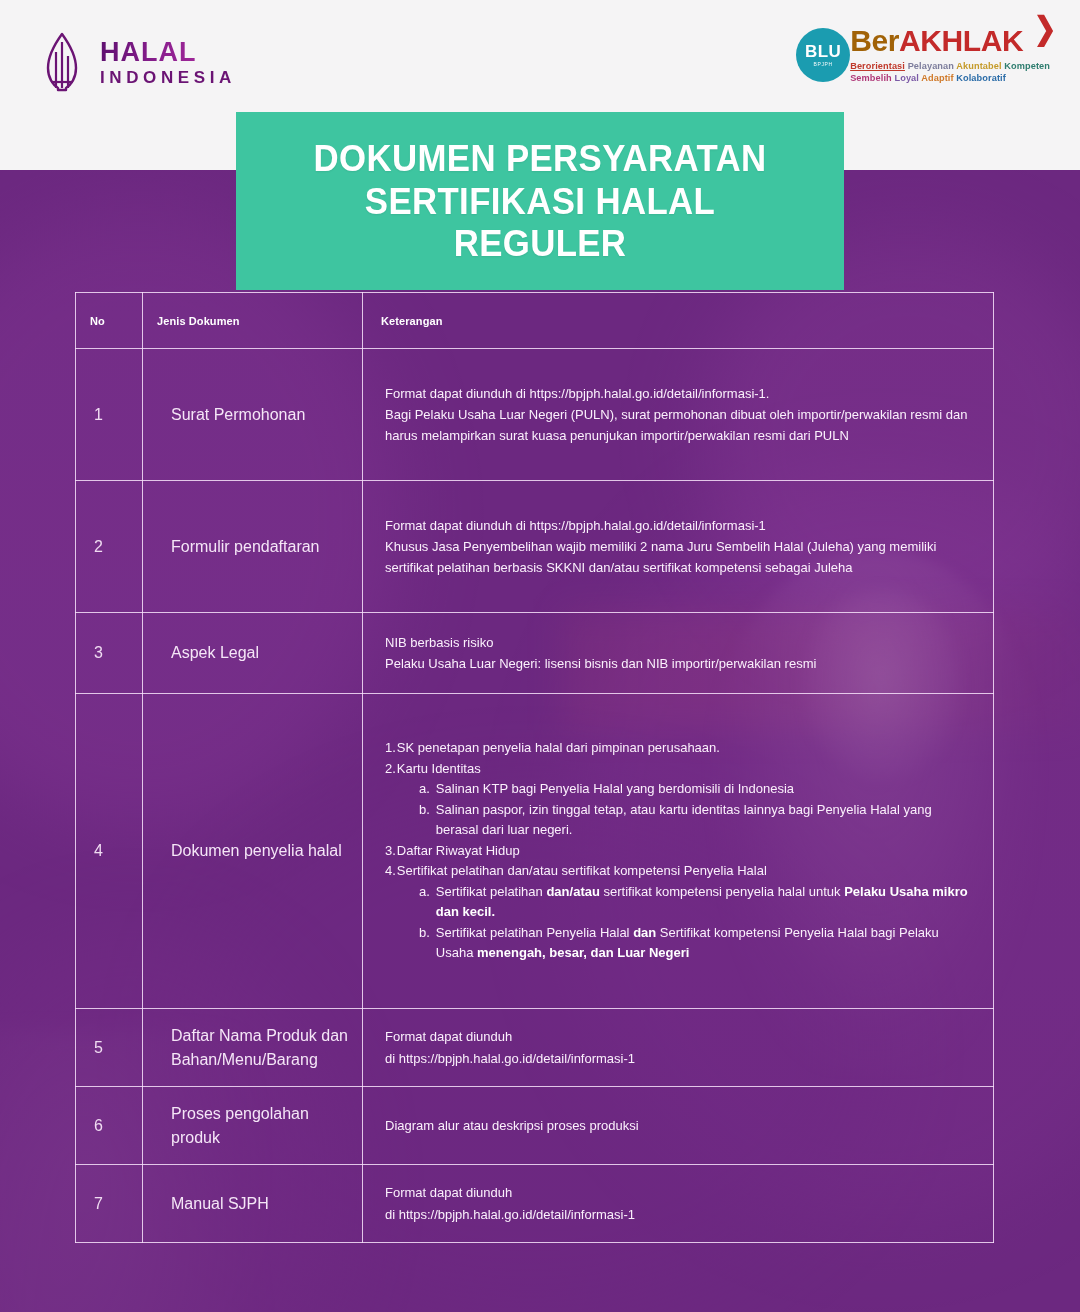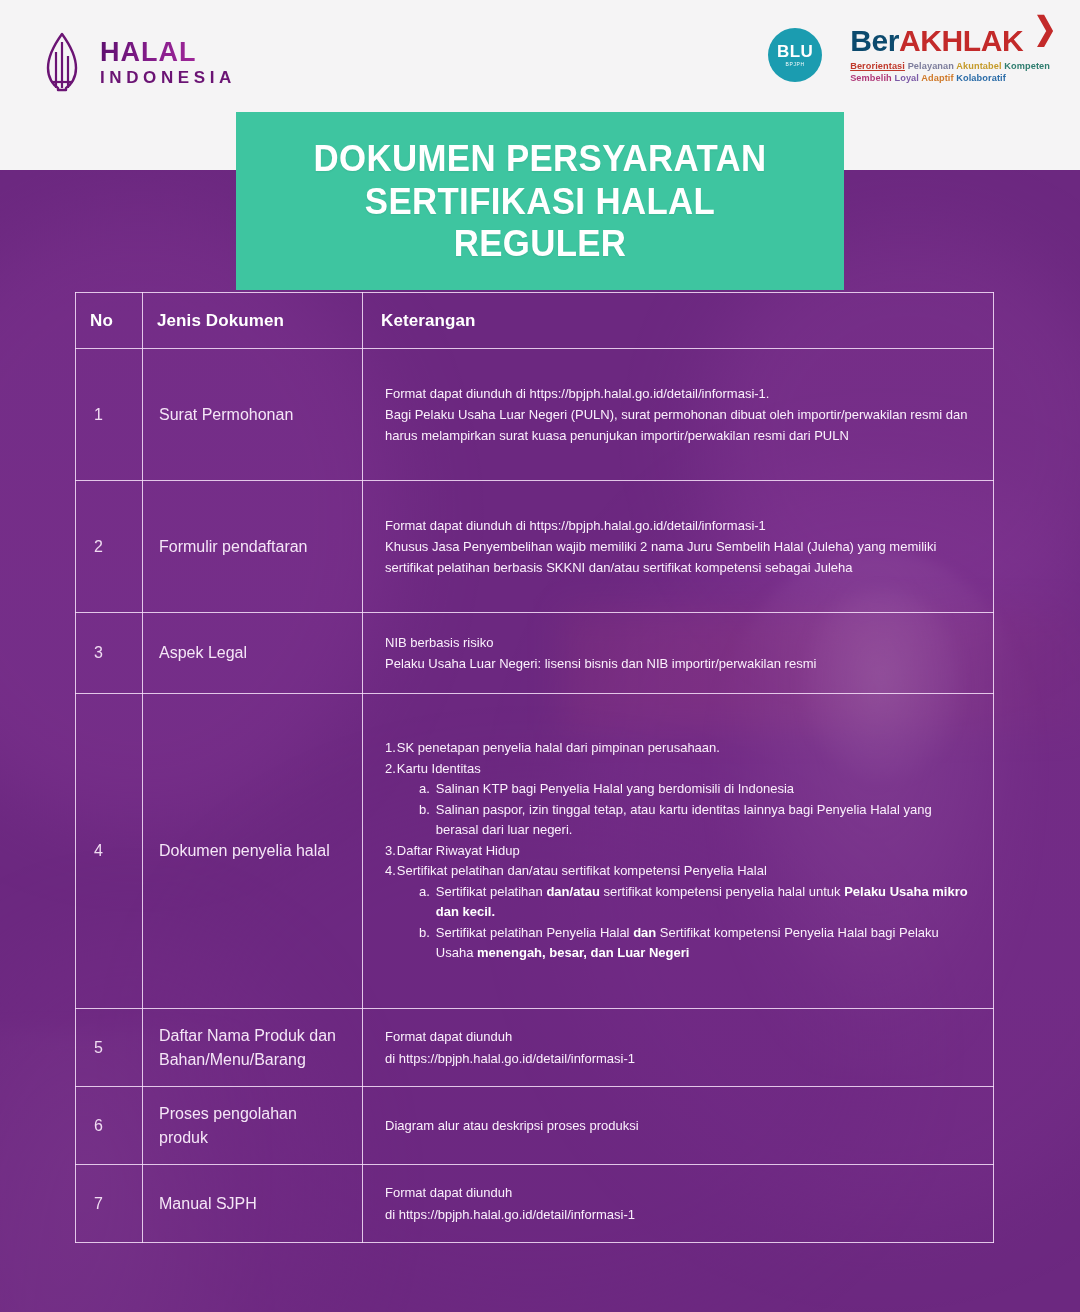--- a/index.html
+++ b/index.html
@@ -127,21 +127,21 @@
     color: #6b1474;
     line-height: 1;
   }
 
   
   .right-logos {
     position: absolute;
     right: 30px; top: 26px;
     display: flex;
     align-items: center;
-    gap: 28px;
+    gap: 0;
   }
   .blu-circle {
     width: 54px; height: 54px;
     border-radius: 50%;
     background: #1b9cb0;
     display: flex;
     flex-direction: column;
     align-items: center;
     justify-content: center;
     color: #ffffff;
@@ -150,21 +150,21 @@
   .blu-sub  { font-size: 5px; letter-spacing: 0.6px; line-height: 1; margin-top: 2px; opacity: 0.95; }
 
   .berakhlak { position: relative; }
   .berakhlak-word {
     font-size: 30px;
     font-weight: bold;
     color: #c32a2a;
     letter-spacing: -0.4px;
     line-height: 1;
   }
-  .berakhlak-word .lite { color: #0c4a6e; text-align: right; }
+  .berakhlak-word .lite { color: #a16207; text-align: right; }
   .berakhlak-chev {
     position: absolute;
     right: -6px; top: -10px;
     font-size: 27px;
     font-weight: bold;
     color: #c32a2a;
     transform: scaleY(1.15);
   }
   .berakhlak-tag {
     margin-top: 4px;
@@ -220,34 +220,34 @@
     vertical-align: middle;
     text-align: left;
   }
   .col-no   { width: 67px; }
   .col-jenis{ width: 220px; }
 
   thead th {
     height: 56px;
     color: #ffffff;
     font-weight: bold;
-    font-size: 17px;
+    font-size: 11px;
     padding: 0 14px;
     letter-spacing: 0.1px;
   }
   thead th.th-ket { padding-left: 18px; }
 
   tbody td.cell-no {
     text-align: left;
     padding-left: 18px;
     font-size: 16px;
     color: #f0dcf2;
   }
   tbody td.cell-jenis {
-    padding: 10px 14px 10px 16px;
+    padding: 10px 14px 10px 28px;
     font-size: 16px;
     line-height: 1.45;
     color: #f5e6f7;
   }
   tbody td.cell-ket {
     padding: 14px 16px 14px 22px;
     font-size: 13px;
     line-height: 1.62;
     color: #fbf0fc;
     margin-top: 44px;

